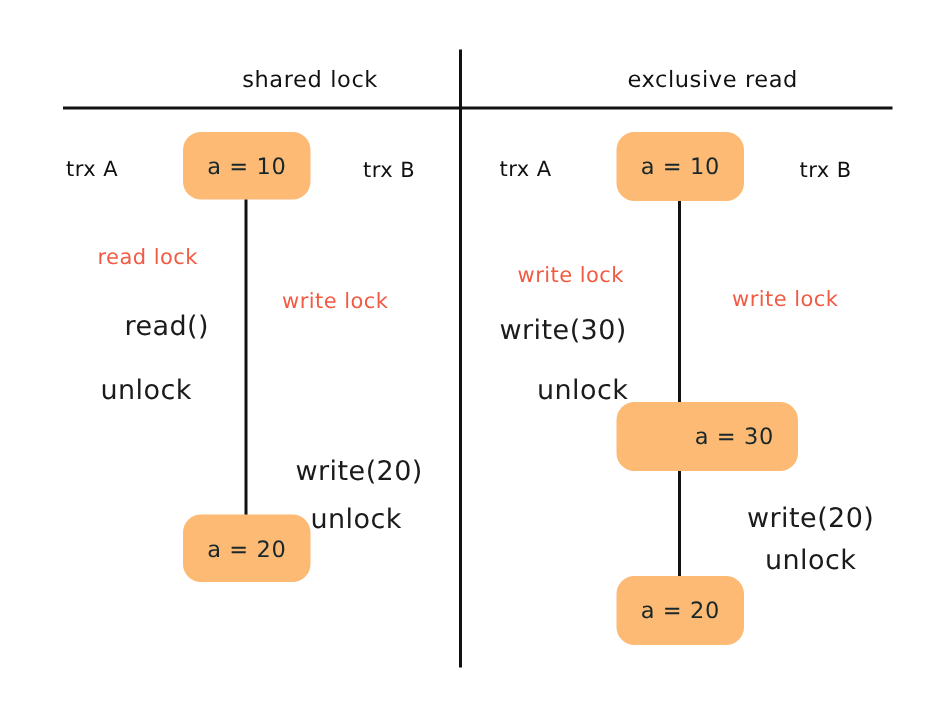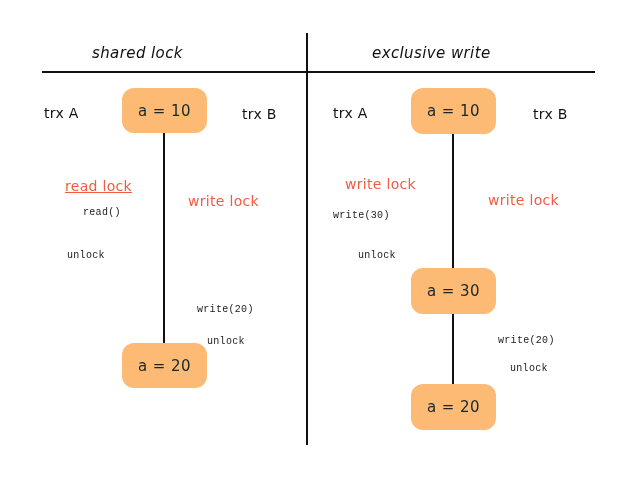--- a/index.html
+++ b/index.html
@@ -3,23 +3,23 @@
 <meta charset="utf-8">
 <style>
   html, body { margin: 0; padding: 0; background: #ffffff; }
   body { width: 630px; height: 480px; font-family: "DejaVu Sans", sans-serif; }
   .stage {
     position: relative; width: 630px; height: 480px; background: #ffffff;
     overflow: hidden; color: #1b1b1b;
   }
   .abs { position: absolute; white-space: nowrap; }
   .panel-title {
-    font-size: 15px; text-align: left; letter-spacing: 0.4px; color: #111111; font-style: italic;
+    font-size: 15px; text-align: right; letter-spacing: 0.4px; color: #111111;
   }
-  .label { font-size: 10px; letter-spacing: 0.3px; color: #1b1b1b; font-family: Liberation Mono, monospace; }
+  .label { font-size: 18px; letter-spacing: 0.3px; color: #1b1b1b; }
   .lock-label { font-size: 14px; letter-spacing: 0.3px; color: #f15b43; }
   .trx-label { font-size: 14px; letter-spacing: 0.3px; color: #111111; text-align: center; }
   .node {
     background: #fdba74; border-radius: 12px;
     display: flex; align-items: center; justify-content: center;
     font-size: 15px; letter-spacing: 0.4px; color: #17272a;
   }
   .vline { width: 2px; background: #111111; }
   .hline { height: 2px; background: #111111; }
 </style>
@@ -34,54 +34,54 @@
   <div class="abs panel-title" style="left:92px; top:44px; width:160px;">shared lock</div>
 
   <div class="abs trx-label" style="left:44px; top:105px;">trx A</div>
 
   <div class="abs node" style="left:122px; top:88px; width:85px; height:45px;">a = 10</div>
 
   <div class="abs trx-label" style="left:242px; top:106px;">trx B</div>
 
   <div class="abs vline" style="left:163px; top:133px; height:211px;"></div>
 
-  <div class="abs lock-label" style="left:65px; top:178px;text-decoration:underline;">read lock</div>
+  <div class="abs lock-label" style="left:65px; top:164px;">read lock</div>
 
   <div class="abs label" style="left:83px; top:207px;">read()</div>
 
   <div class="abs lock-label" style="left:188px; top:193px;">write lock</div>
 
   <div class="abs label" style="left:67px; top:250px;">unlock</div>
 
   <div class="abs label" style="left:197px; top:304px;">write(20)</div>
 
   <div class="abs label" style="left:207px; top:336px;">unlock</div>
 
   <div class="abs node" style="left:122px; top:343px; width:85px; height:45px;">a = 20</div>
 
-  <div class="abs panel-title" style="left:372px; top:44px; width:160px;">exclusive write</div>
+  <div class="abs panel-title" style="left:372px; top:44px; width:160px;">exclusive read</div>
 
   <div class="abs trx-label" style="left:333px; top:105px;">trx A</div>
 
   <div class="abs node" style="left:411px; top:88px; width:85px; height:46px;">a = 10</div>
 
   <div class="abs trx-label" style="left:533px; top:106px;">trx B</div>
 
   <div class="abs vline" style="left:452px; top:134px; height:134px;"></div>
   <div class="abs vline" style="left:452px; top:314px; height:70px;"></div>
 
   <div class="abs lock-label" style="left:345px; top:176px;">write lock</div>
 
   <div class="abs label" style="left:333px; top:210px;">write(30)</div>
 
   <div class="abs lock-label" style="left:488px; top:192px;">write lock</div>
 
   <div class="abs label" style="left:358px; top:250px;">unlock</div>
 
-  <div class="abs node" style="left:411px; top:268px; width:85px; height:46px;">a = 30</div>
+  <div class="abs node" style="left:411px; top:268px; width:85px; height:46px;padding-left:36px;">a = 30</div>
 
   <div class="abs label" style="left:498px; top:335px;">write(20)</div>
 
   <div class="abs label" style="left:510px; top:363px;">unlock</div>
 
   <div class="abs node" style="left:411px; top:384px; width:85px; height:46px;">a = 20</div>
 
 </div>
 
 </body></html>

